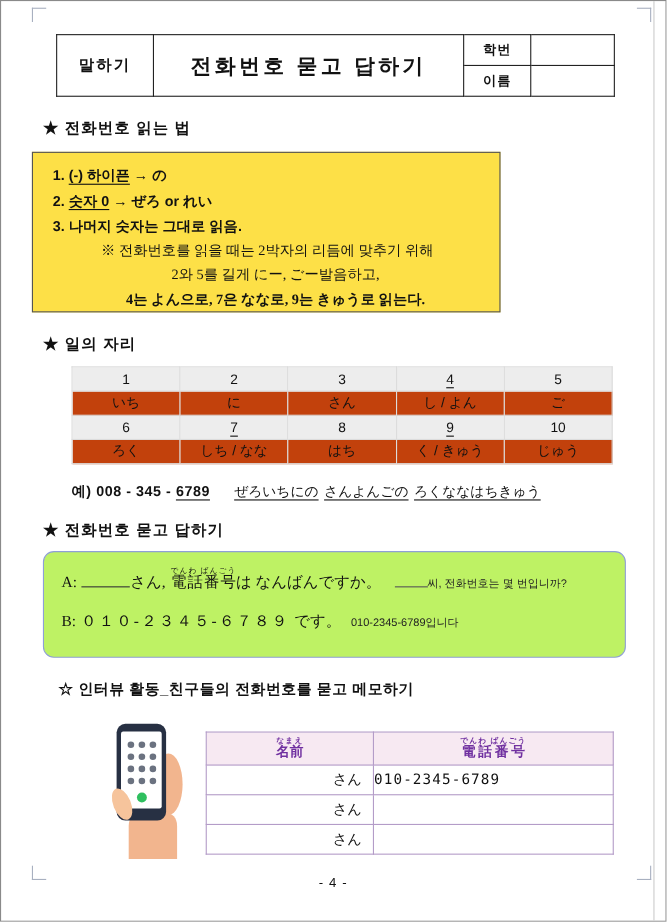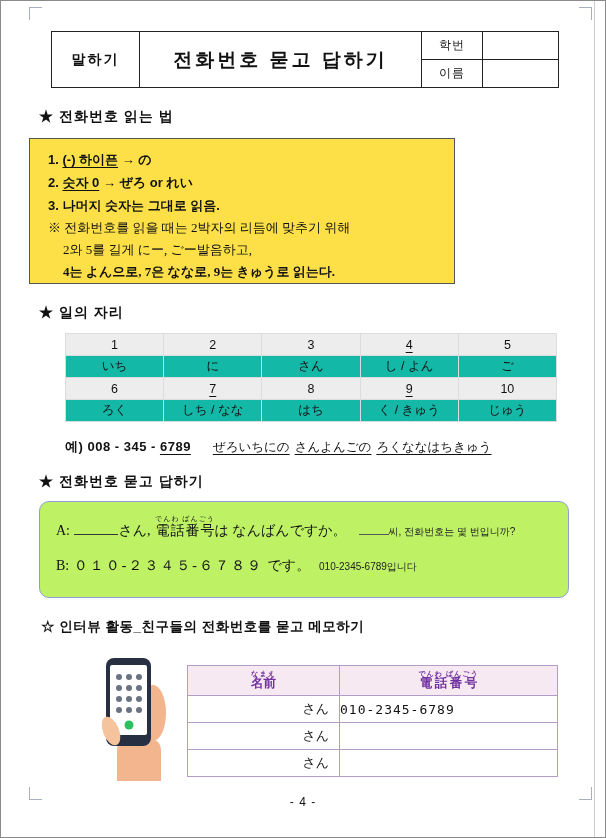--- a/index.html
+++ b/index.html
@@ -13,41 +13,41 @@
   .crop.tr { left:578px; top:6px; border-right:1px solid #a8b0c0; border-top:1px solid #a8b0c0; }
   .crop.bl { left:28px; top:786px;  border-left:1px solid #a8b0c0; border-bottom:1px solid #a8b0c0; }
   .crop.br { left:578px; top:786px; border-right:1px solid #a8b0c0; border-bottom:1px solid #a8b0c0; }
   .edge-line { position:absolute; left:593px; top:0; bottom:0; border-left:1px solid #cccccc; }
 
   
   .header-table { position:absolute; left:50px; top:30px; width:507px; border-collapse:collapse; table-layout:fixed; }
   .header-table td { border:1.2px solid #222; background:#fff; }
   td.cat { width:88px; text-align:center; font-weight:bold; font-size:14px; letter-spacing:2px; }
   td.ttl { width:282px; text-align:center; font-weight:bold; font-size:19px; letter-spacing:3px; }
-  td.lbl { width:61px; height:28px; text-align:center; font-weight:normal; font-size:12px; letter-spacing:1px; }
+  td.lbl { width:61px; height:28px; text-align:center; font-weight:bold; font-size:12px; letter-spacing:1px; }
   td.val { width:76px; }
 
   
   .h { position:absolute; font-weight:bold; color:#111; }
   .h1 { left:38px; top:107px; font-size:14px; letter-spacing:1px; }
   .h2 { left:38px; top:303px; font-size:14px; letter-spacing:1px; }
   .h3 { left:38px; top:472px; font-size:14px; letter-spacing:1px; }
-  .h4 { left:40px; top:617px; font-size:13.5px; letter-spacing:0.5px; }
+  .h4 { left:52px; top:617px; font-size:13.5px; letter-spacing:0.5px; }
 
   
   .rules-box { position:absolute; left:28px; top:137px; width:426px; height:146px; border:1.2px solid #555; padding:9px 16px 6px 18px; background:#fde047; }
   .rule { font-size:13px; font-weight:bold; line-height:23px; }
-  .note { font-size:13px; line-height:22px; font-family:"Liberation Serif", serif; }
+  .note { font-size:13px; line-height:22px; font-family:"Liberation Serif", serif;text-align:center; }
   .note.indent { padding-left:15px; }
   .note.boldline { font-weight:bold; }
   .u { text-decoration:underline; text-underline-offset:3px; }
 
   
   .ones-table { position:absolute; left:64px; top:332px; width:492px; border-collapse:collapse; table-layout:fixed; text-align:center; font-size:12.5px; border-top:1px solid #bdbdbd; border-bottom:1px solid #bdbdbd; }
-  .ones-table td { border:1px solid #dcdcdc; height:22px; background:#14b8a6; }
+  .ones-table td { border:1px solid #dcdcdc; height:22px; background:#c2410c; }
   .ones-table tr.shade td { background:#ededed; }
 
   
   .example-line { position:absolute; left:64px; top:437px; font-size:13px; white-space:nowrap; }
   .exb { font-weight:bold; letter-spacing:0.5px; }
   .reading { font-family:"Liberation Serif", serif; font-size:12.5px; margin-left:5px; }
   .reading.first { margin-left:22px; }
 
   
   .dialog-box { position:absolute; left:38px; top:500px; width:530px; height:97px; border:1.6px solid #8f9fd6; border-radius:10px; padding:13px 12px 6px 16px; background:#bef264; }

